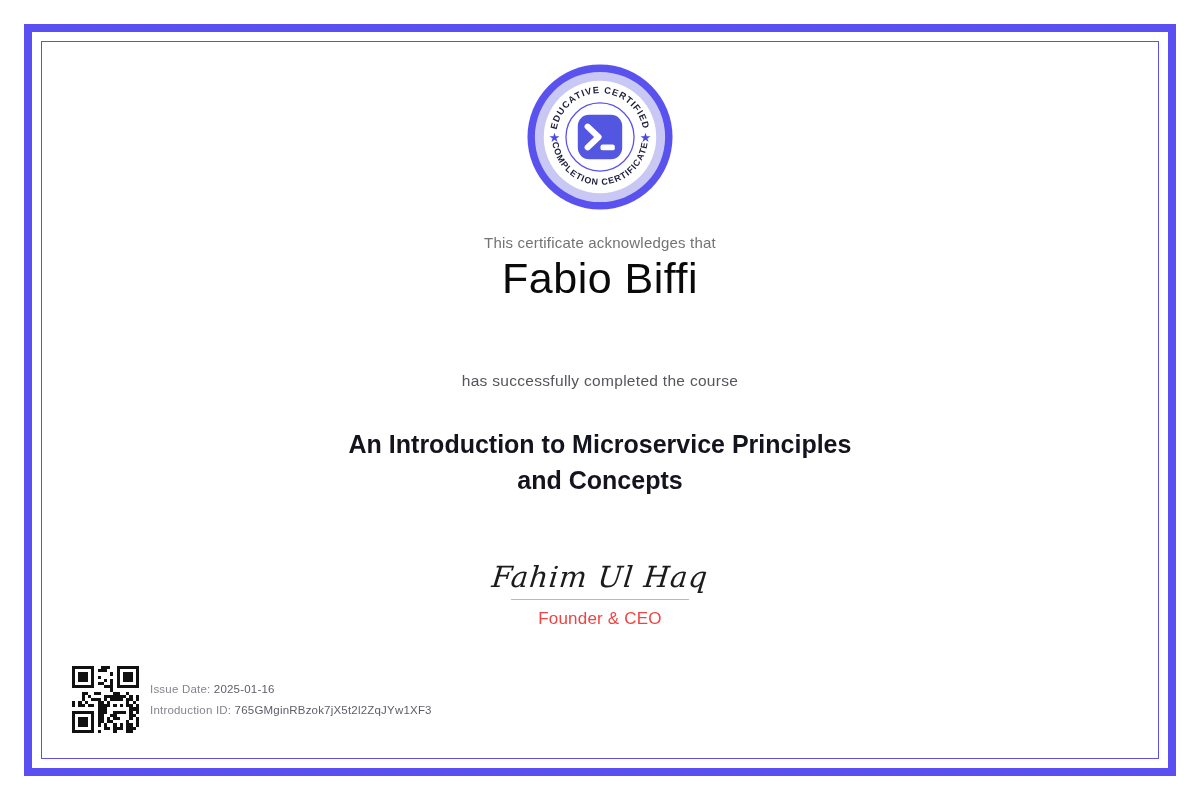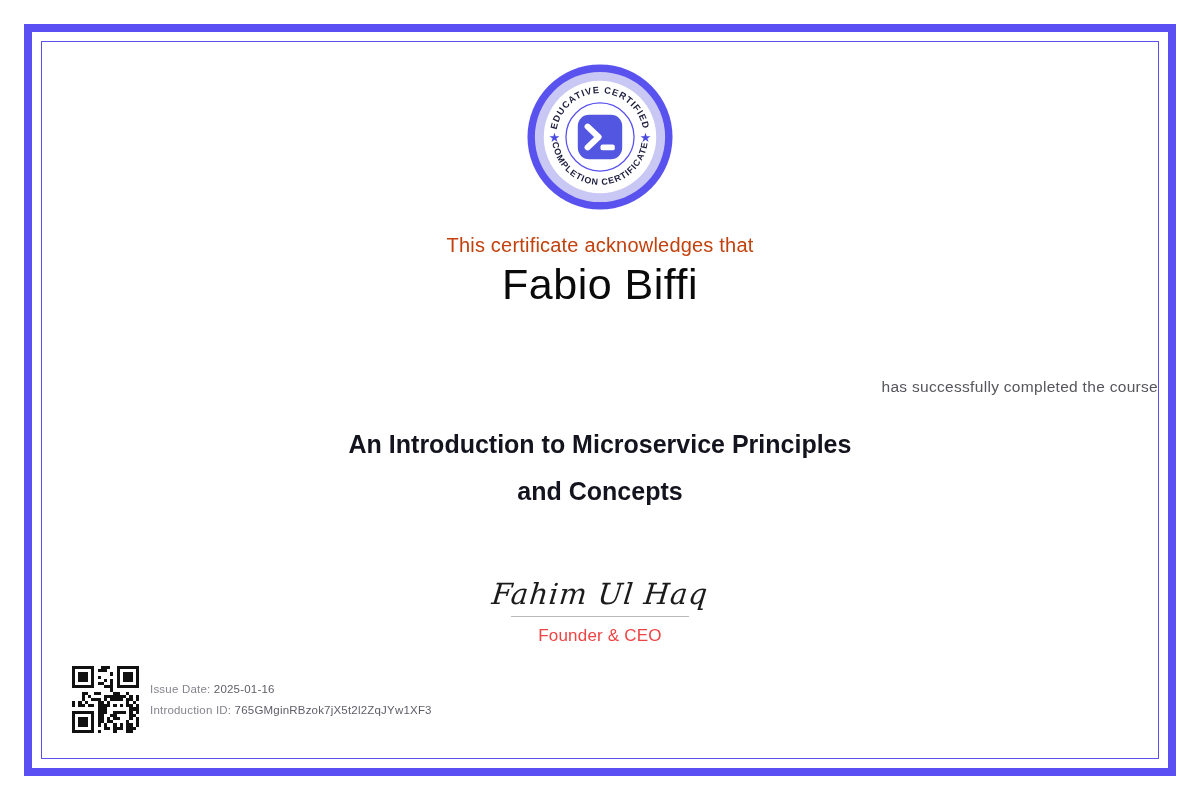--- a/index.html
+++ b/index.html
@@ -26,46 +26,45 @@
   .content {
     position: absolute; inset: 42px;
     text-align: center;
   }
 
   .badge-wrap { margin-top: 21px; height: 148px; }
   .badge-wrap svg { display: inline-block; }
 
   .ack-text {
     margin-top: 23px;
-    font-size: 20px;
-    color: #c2410c;
+    font-size: 15px;
+    color: #737373;
     letter-spacing: 0.2px;
   }
 
   .recipient-name {
     margin-top: 3px;
     font-size: 43px;
     font-weight: 400;
     color: #0a0a0a;
     letter-spacing: 0.5px;
   }
 
   .completed-text {
     margin-top: 69px;
     font-size: 15.5px;
     color: #55555C;
     letter-spacing: 0.3px;
-    text-align: right;
   }
 
   .course-title {
-    margin-top: 25px;
+    margin-top: 36px;
     font-size: 25px;
     font-weight: 700;
-    line-height: 47px;
+    line-height: 36px;
     color: #14141F;
     white-space: pre-line;
   }
 
   .signature-block { margin-top: 62px; }
   .signature-name {
     font-family: "DejaVu Serif", serif;
     font-style: italic;
     font-size: 29px;
     color: #1b1b1b;

